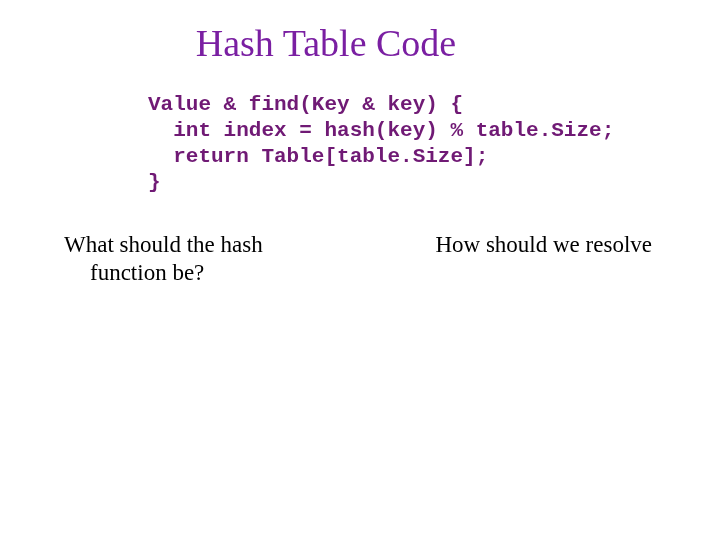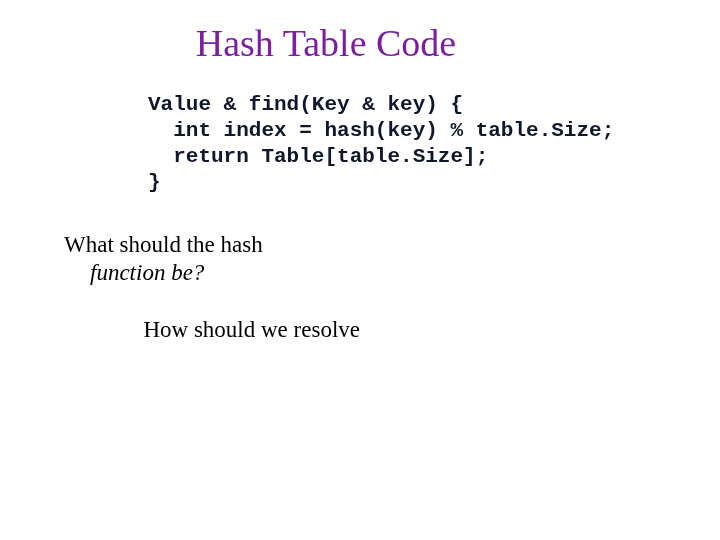--- a/index.html
+++ b/index.html
@@ -22,29 +22,29 @@
     font-size: 38px;
     color: #7a1fa2;
     font-weight: normal;
     line-height: 1.15;
     padding-top: 22px;
   }
   .code-block {
     font-family: "Courier New", Courier, monospace;
     font-weight: bold;
     font-size: 21px;
-    color: #0f172a;
+    color: #701a75;
     white-space: pre;
     margin-left: 148px;
     margin-top: 26px;
     line-height: 1.25;
   }
   .questions {
     display: flex;
-    flex-direction: column;
+    flex-direction: row;
     margin-top: 34px;
   }
   .qcol {
     box-sizing: border-box;
   }
   .qcol-left {
     width: 340px;
     padding-left: 64px;
   }
   .qcol-right {
@@ -54,21 +54,20 @@
   }
   .q {
     font-size: 23px;
     color: #000000;
     line-height: 1.25;
     margin-bottom: 28px;
   }
   .q .line2 {
     display: block;
     padding-left: 26px;
-    font-style: italic;
   }
 </style>
 </head>
 <body>
 
 <div class="slide">
 
   <div class="title">
     <span>Hash Table Code</span><br>
   </div>

